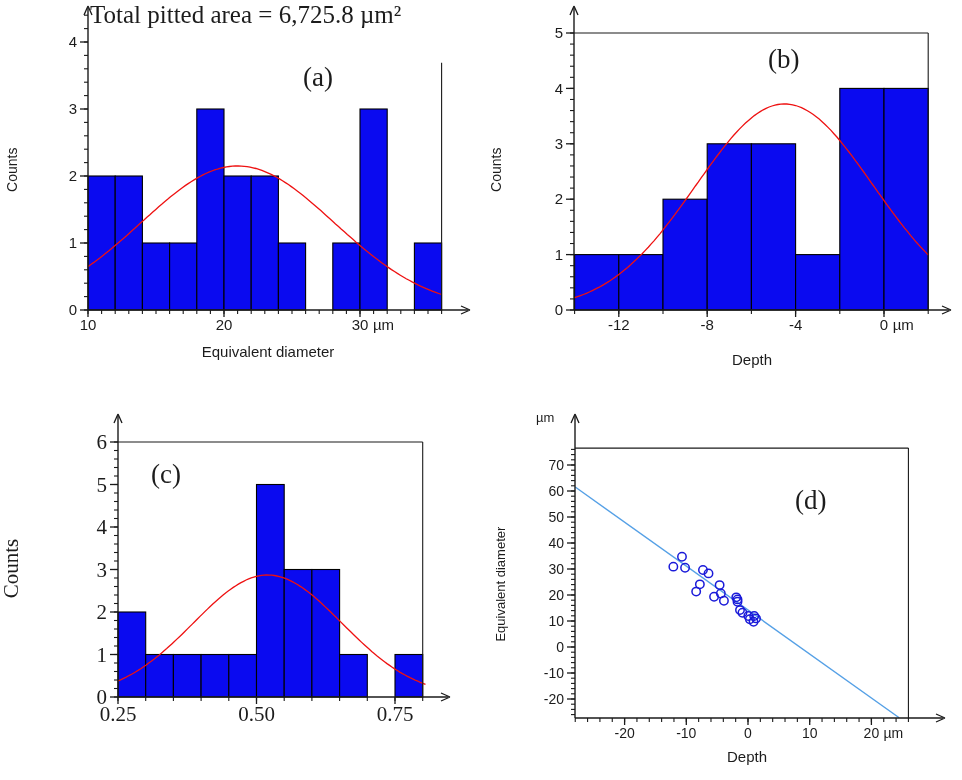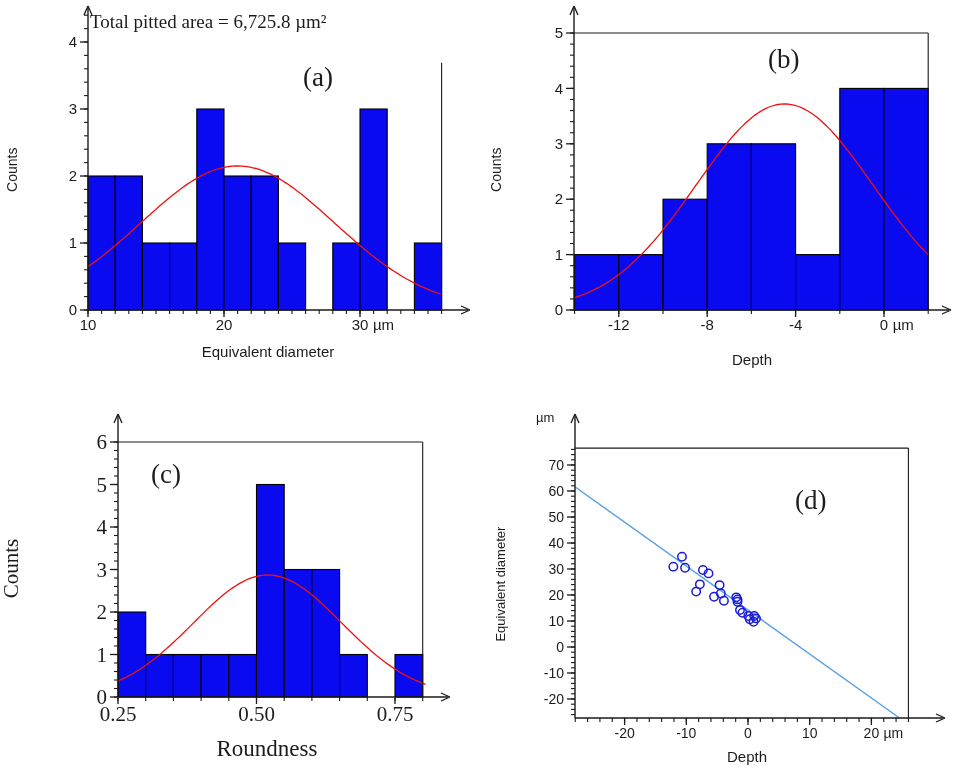--- a/index.html
+++ b/index.html
@@ -402,32 +402,31 @@
         <text x="83" y="157.9" text-anchor="end" font-family="&quot;Liberation Sans&quot;,&quot;DejaVu Sans&quot;,sans-serif" font-size="14" fill="#1c1c1c">40</text>
         <line x1="94" y1="127" x2="86" y2="127" stroke="#1a1a1a" stroke-width="1.3"></line>
         <text x="83" y="131.9" text-anchor="end" font-family="&quot;Liberation Sans&quot;,&quot;DejaVu Sans&quot;,sans-serif" font-size="14" fill="#1c1c1c">50</text>
         <line x1="94" y1="101" x2="86" y2="101" stroke="#1a1a1a" stroke-width="1.3"></line>
         <text x="83" y="105.9" text-anchor="end" font-family="&quot;Liberation Sans&quot;,&quot;DejaVu Sans&quot;,sans-serif" font-size="14" fill="#1c1c1c">60</text>
         <line x1="94" y1="75" x2="86" y2="75" stroke="#1a1a1a" stroke-width="1.3"></line>
         <text x="83" y="79.9" text-anchor="end" font-family="&quot;Liberation Sans&quot;,&quot;DejaVu Sans&quot;,sans-serif" font-size="14" fill="#1c1c1c">70</text>
       </svg>
     </div>
 
-  <div class="lbl serif" style="left:90px;top:12px;font-size:19px;">Total pitted area = 6,725.8 µm²</div>
+  <div class="lbl serif" style="left:90px;top:1px;font-size:25px;">Total pitted area = 6,725.8 µm²</div>
 
   <div class="lbl sans rot ctr" style="left:-32px;top:162px;width:90px;font-size:14px;">Counts</div>
   <div class="lbl sans ctr" style="left:168px;top:344px;width:200px;font-size:15px;">Equivalent diameter</div>
   <div class="lbl serif" style="left:303px;top:63px;font-size:27px;">(a)</div>
 
   <div class="lbl sans rot ctr" style="left:452px;top:162px;width:90px;font-size:14px;">Counts</div>
   <div class="lbl sans ctr" style="left:702px;top:352px;width:100px;font-size:15px;">Depth</div>
   <div class="lbl serif" style="left:768px;top:45px;font-size:27px;">(b)</div>
 
   <div class="lbl serif rot ctr" style="left:-33px;top:557px;width:90px;font-size:21px;">Counts</div>
-  <div class="lbl serif ctr" style="left:167px;top:736px;width:200px;font-size:23px;">Roundness</div>
   <div class="lbl serif" style="left:151px;top:460px;font-size:27px;">(c)</div>
 
   <div class="lbl sans rot ctr" style="left:426px;top:577px;width:150px;font-size:13px;">Equivalent diameter</div>
   <div class="lbl sans ctr" style="left:697px;top:749px;width:100px;font-size:15px;">Depth</div>
   <div class="lbl serif" style="left:795px;top:486px;font-size:27px;">(d)</div>
   <div class="lbl sans" style="left:536px;top:411px;font-size:13px;">µm</div>
 
 </div>
 
 </body></html>

